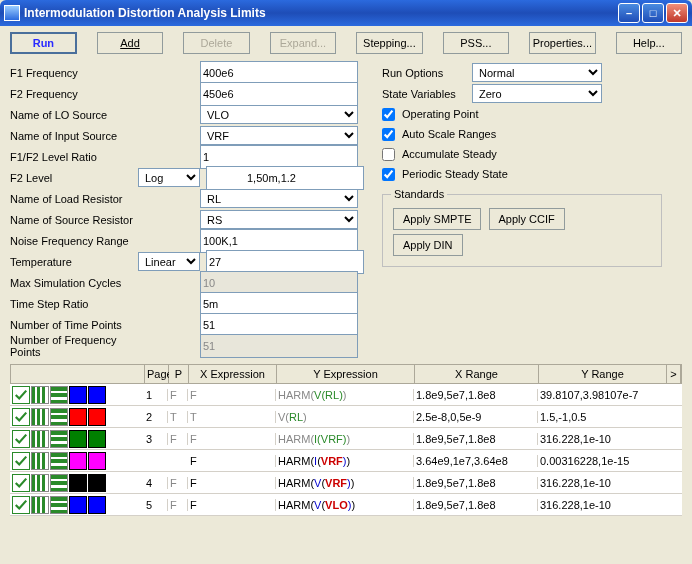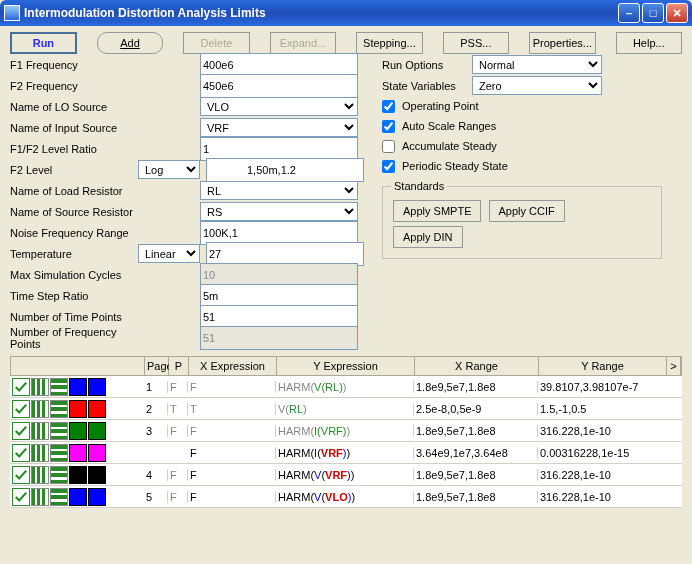--- a/index.html
+++ b/index.html
@@ -4,21 +4,21 @@
 <style>
 * { box-sizing: border-box; margin: 0; padding: 0; }
 body { font-family: Tahoma, Arial, sans-serif; font-size: 11px; background: #ece9d8; width: 692px; height: 564px; overflow: hidden; }
 .titlebar { height: 26px; background: linear-gradient(to bottom, #2b6ade 0%, #1e4db7 50%, #2b6ade 100%); display: flex; align-items: center; padding: 0 4px; color: #fff; font-weight: bold; border-radius: 6px 6px 0 0;}
 .titlebar .sys-icon { width: 16px; height: 16px; background: linear-gradient(#9bcdff,#2b6ade); margin-right: 4px; border: 1px solid #fff; }
 .titlebar .title-text { flex: 1; font-size: 12px; }
 .winbtn { width: 22px; height: 20px; margin-left: 2px; display:flex; align-items:center; justify-content:center; border:1px solid #fff; border-radius:3px; font-family: Arial; font-weight:bold; color:#fff;}
 .winbtn.min,.winbtn.max{ background: linear-gradient(to bottom,#4a8be0,#1e4db7); }
 .winbtn.close{ background: linear-gradient(to bottom,#f08f7a,#c0392b); }
 .wincontent { padding: 6px 10px; height: calc(100% - 26px); overflow:hidden;}
-.toolbar { display: flex; gap: 20px; }
+.toolbar { display: flex; gap: 20px; margin-bottom: 8px; }
 .toolbar button { width: 78px; height: 22px; background: #ece9d8; border: 1px solid #919b9c; font-size: 11px; }
 .toolbar button:disabled { color: #aca899; }
 .toolbar button.primary{ border:2px solid #4a6f9b; color:#2a2aff; font-weight:bold;}
 .form-area { display: flex; gap: 12px; }
 .left-form { width: 360px; }
 .right-form { width: 280px; }
 .row { display: flex; align-items: center; height: 21px; margin-bottom: 0px;}
 .lbl { width: 128px; font-size: 11px; }
 .inp { height: 24px; font-size: 11px; padding: 1px 2px; border: 1px solid #7f9db9; background: #fff;}
 .inp:disabled, .inp.readonly { background: #e8e6da; color:#888;}
@@ -59,21 +59,21 @@
   <div class="sys-icon"></div>
   <div class="title-text">Intermodulation Distortion Analysis Limits</div>
   <div class="winbtn min">–</div>
   <div class="winbtn max">□</div>
   <div class="winbtn close">✕</div>
 </div>
 
 <div class="wincontent">
   <div class="toolbar">
     <button class="primary">Run</button>
-    <button style="text-decoration:underline;border-radius:10px;">Add</button>
+    <button style="text-decoration:underline;">Add</button>
     <button disabled="">Delete</button>
     <button disabled="">Expand...</button>
     <button>Stepping...</button>
     <button>PSS...</button>
     <button>Properties...</button>
     <button>Help...</button>
   </div>
 
   <div class="form-area">
     <div class="left-form">

